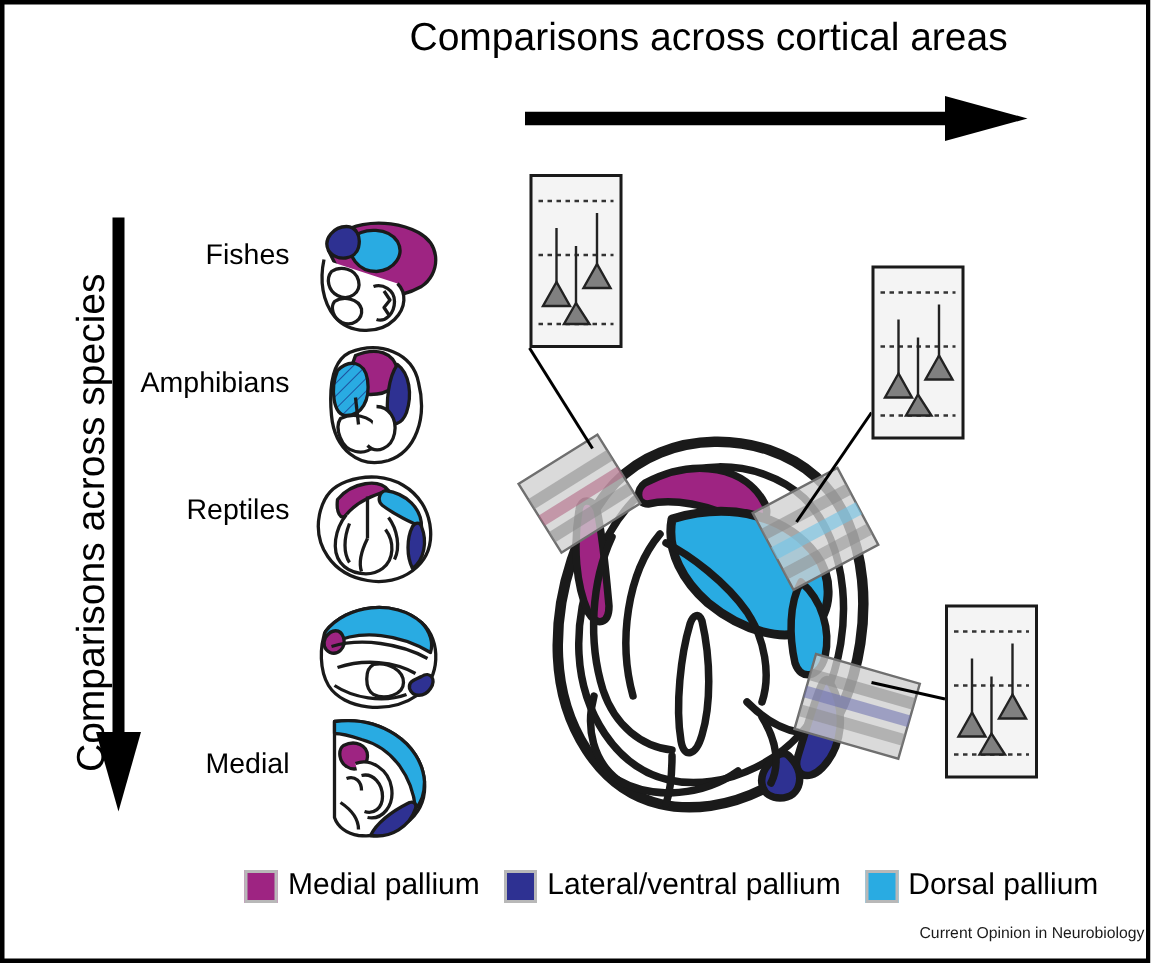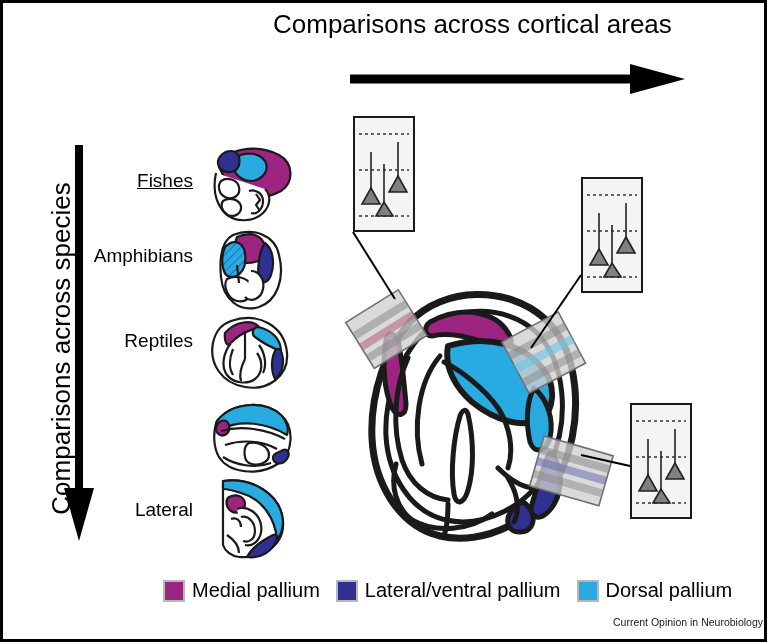--- a/index.html
+++ b/index.html
@@ -77,24 +77,24 @@
     <polygon points="282,3 337,18 282,33" fill="#000"></polygon>
   </svg>
 
   <div class="abs" id="title-left">Comparisons across species</div>
 
   <svg class="abs" id="arrow-left" width="36" height="400">
     <line x1="18" y1="2" x2="18" y2="355" stroke="#000" stroke-width="8"></line>
     <polygon points="3,345 33,345 18,398" fill="#000"></polygon>
   </svg>
 
-  <div class="abs species-label" style="left:85px;top:167px;width:105px;text-decoration:underline;">Fishes</div>
+  <div class="abs species-label" style="left:85px;top:157px;width:105px;">Fishes</div>
   <div class="abs species-label" style="left:75px;top:327px;width:115px;">Reptiles</div>
   <div class="abs species-label" style="left:60px;top:242px;width:130px;">Amphibians</div>
-  <div class="abs species-label" style="left:60px;top:496px;width:130px;">Lateral</div>
+  <div class="abs species-label" style="left:60px;top:496px;width:130px;">Medial</div>
 
   <svg class="abs" style="left:198px;top:136px;" width="100" height="86" viewBox="0 0 100 86">
     <g stroke="#1a1a1a" stroke-width="2.2" stroke-linejoin="round">
       <path d="M18 28 C22 10 55 4 78 16 C94 25 92 44 80 52 C62 62 40 60 30 52 Z" fill="#9e2482"></path>
       <path d="M33 20 C42 12 58 13 64 22 C69 31 62 41 50 42 C38 42 30 32 33 20 Z" fill="#29abe2"></path>
       <path d="M18 28 C14 20 22 12 30 12 C36 12 40 18 38 26 C36 34 24 36 18 28 Z" fill="#2e3192"></path>
       <path d="M15 34 C12 48 14 62 22 72 C32 84 52 84 62 74 C70 66 70 56 64 50" fill="#ffffff"></path>
       <path d="M20 42 C26 38 36 40 38 48 C40 56 32 62 24 58 C18 55 16 47 20 42 Z" fill="#ffffff"></path>
       <path d="M22 62 C28 58 38 60 40 67 C41 74 34 79 27 76 C21 73 19 66 22 62 Z" fill="#ffffff"></path>
       <path d="M48 52 C54 50 62 54 62 62 C62 70 56 76 50 74" fill="#ffffff"></path>

